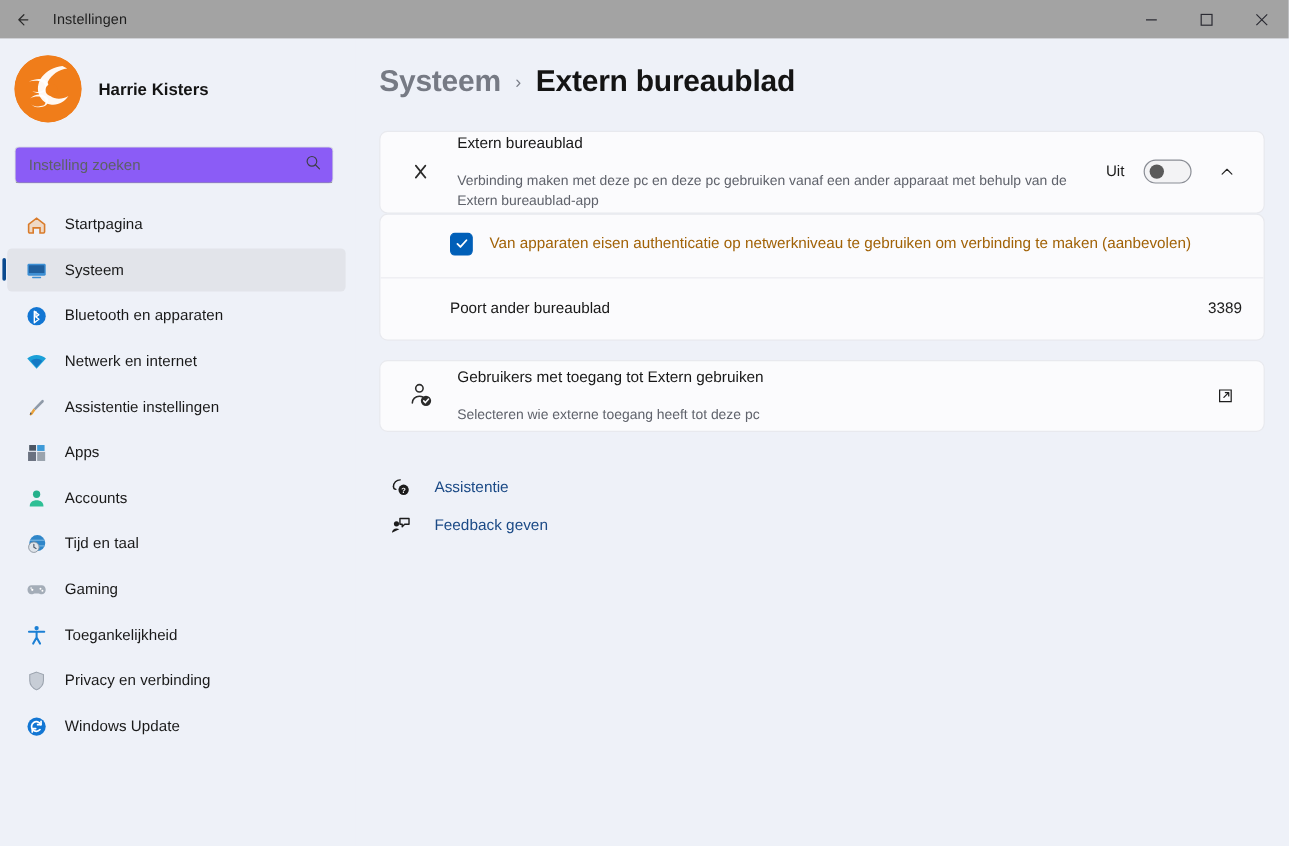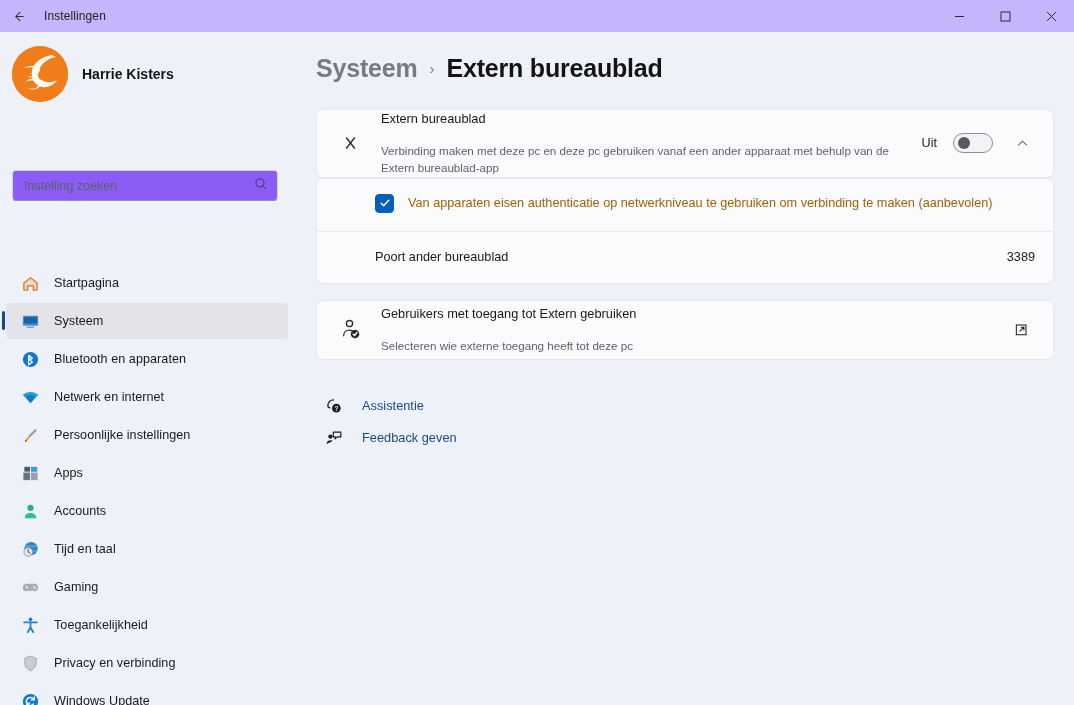--- a/index.html
+++ b/index.html
@@ -15,21 +15,21 @@
     background: #eef1f8;
     color: #1b1b1b;
     -webkit-font-smoothing: antialiased;
   }
 
   
   .titlebar {
     height: 32px;
     display: flex;
     align-items: center;
-    background: #c4b5fd;
+    background: #a3a3a3;
     position: relative;
   }
   .back-btn {
     width: 36px;
     height: 32px;
     display: flex;
     align-items: center;
     justify-content: center;
     color: #2c2c2c;
     font-size: 15px;
@@ -64,21 +64,20 @@
   }
 
   
   .sidebar {
     width: 296px;
     flex: 0 0 296px;
     padding: 0 8px 0 0;
     background: #eef1f8;
     display: flex;
     flex-direction: column;
-    gap: 48px;
   }
   .account {
     display: flex;
     align-items: center;
     gap: 14px;
     padding: 14px 0 14px 12px;
   }
   .avatar {
     width: 56px; height: 56px;
     flex: 0 0 56px;
@@ -443,21 +442,21 @@
       </li>
 
       <li class="nav-item">
         <span class="nav-icon">
           <svg width="19" height="19" viewBox="0 0 20 20">
             <path d="M15.8 3.4c.7.7.7 1.5.2 2L9 12.4 7.5 10.9 14.2 3.9c.5-.5 1.2-.6 1.6-.5z" fill="#8f9aa8"></path>
             <path d="M7.3 11l1.6 1.6-2.4 3.5c-.6.9-1.9 1.2-2.3.7-.4-.5 0-1.6.7-2.3L7.3 11z" fill="#e8a23c"></path>
             <path d="M4.5 14.3l1.3 1.3-1.8 1.1 0.5-2.4z" fill="#4b5563"></path>
           </svg>
         </span>
-        <span class="nav-label">Persoonlijke instellingen</span>
+        <span class="nav-label">Assistentie instellingen</span>
       </li>
 
       <li class="nav-item">
         <span class="nav-icon">
           <svg width="19" height="19" viewBox="0 0 20 20">
             <rect x="2.5" y="9" width="7" height="8" fill="#6b7280"></rect>
             <rect x="10.5" y="9" width="7" height="8" fill="#9aa3ad"></rect>
             <rect x="3.5" y="3" width="6" height="5" fill="#4b5563"></rect>
             <rect x="10.5" y="3" width="6.5" height="5.2" fill="#3d9ad8"></rect>
           </svg>

